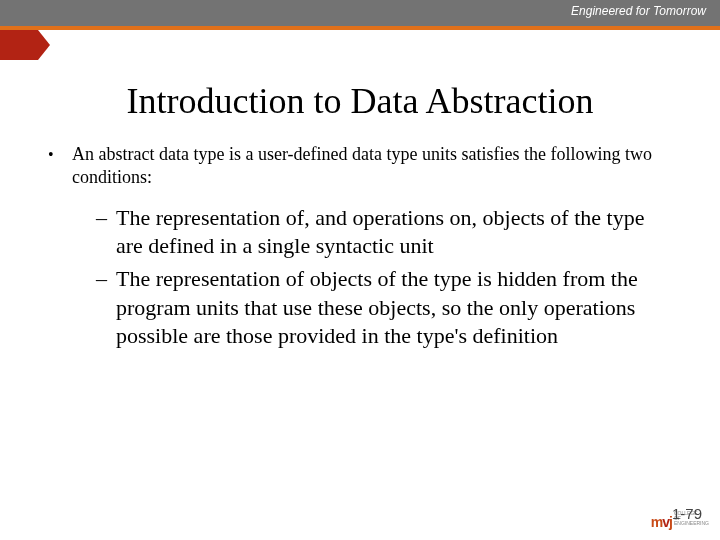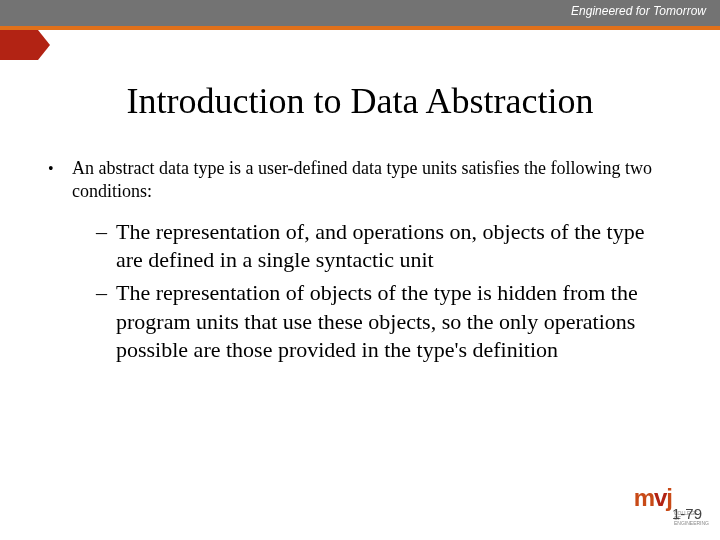--- a/index.html
+++ b/index.html
@@ -49,21 +49,21 @@
     border-bottom: 15px solid transparent;
     border-left: 12px solid #b22314;
   }
   .content {
     padding: 50px 48px 0 48px;
   }
   .title {
     font-size: 36px;
     font-weight: normal;
     text-align: center;
-    margin-bottom: 35px;
+    margin-bottom: 21px;
     padding: 0 10px;
   }
   .intro-row {
     display: flex;
     font-size: 18px;
     line-height: 1.3;
     margin-bottom: 14px;
   }
   .bullet-dot {
     width: 24px;
@@ -87,25 +87,25 @@
   .page-num {
     position: absolute;
     bottom: 18px;
     right: 18px;
     font-family: Arial, Helvetica, sans-serif;
     font-size: 15px;
     color: #444;
   }
   .logo {
     position: absolute;
-    bottom: 28px;
+    bottom: 10px;
     right: 48px;
     font-family: Arial, Helvetica, sans-serif;
     font-weight: bold;
-    font-size: 24px;
+    font-size: 14px;
     color: #c84a17;
     letter-spacing: -1px;
   }
   .logo .v { color: #b22314; }
   .logo-sub {
     position: absolute;
     bottom: 14px;
     right: 18px;
     font-family: Arial, Helvetica, sans-serif;
     font-size: 5px;

